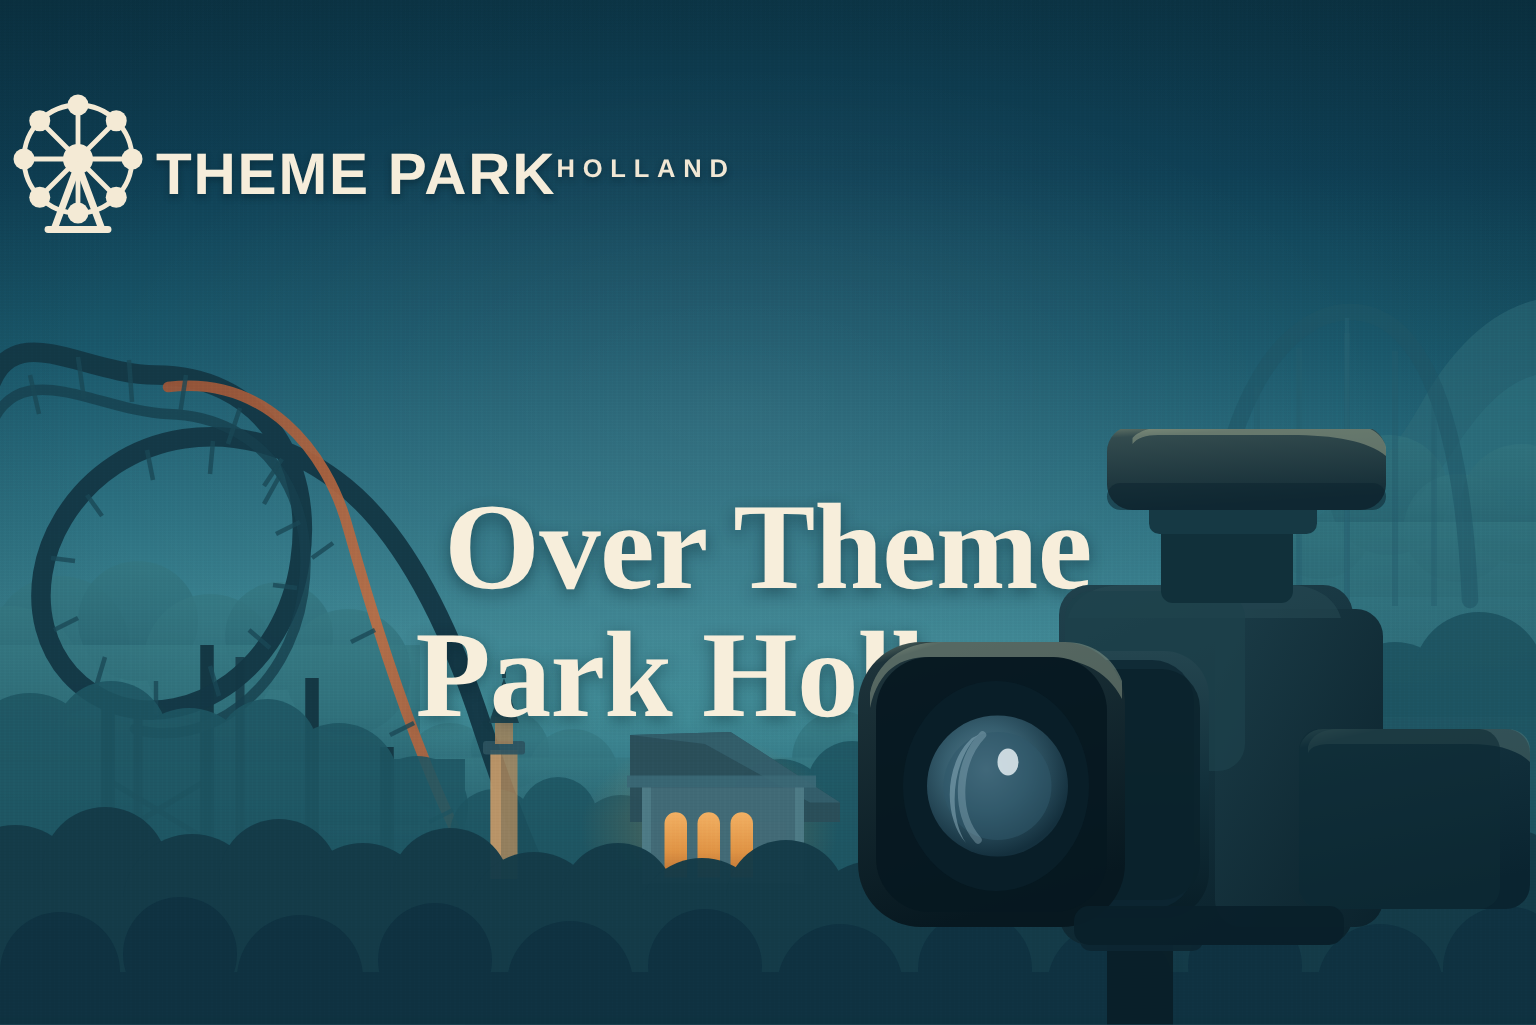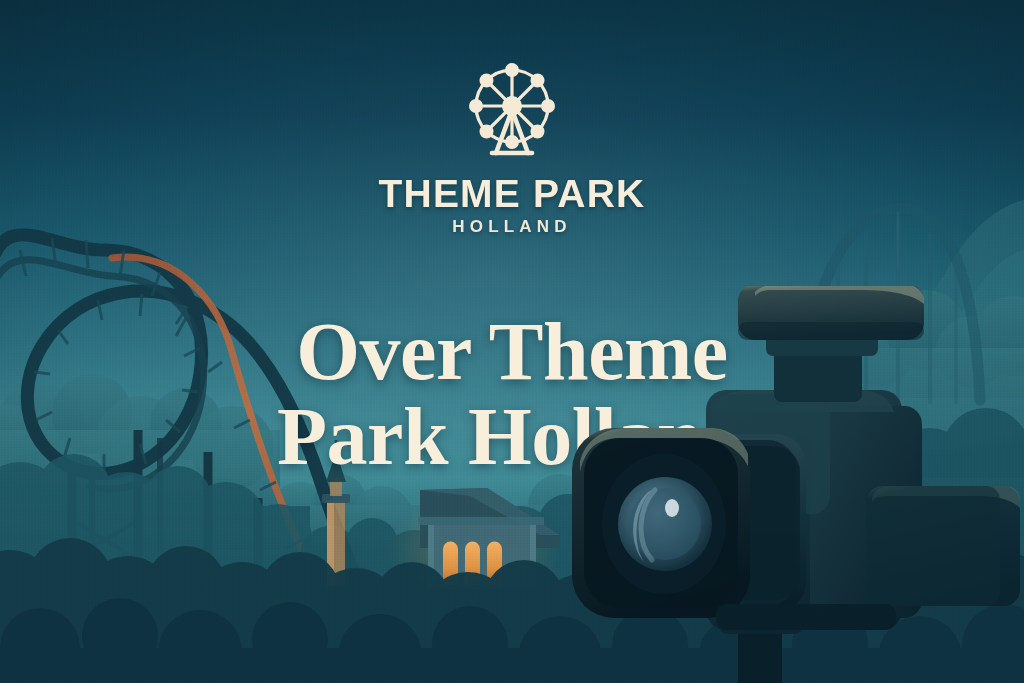--- a/index.html
+++ b/index.html
@@ -59,21 +59,21 @@
 
   .layer { position: absolute; inset: 0; }
   .layer svg { display: block; width: 100%; height: 100%; }
 
   
   .brand {
     position: absolute;
     left: 0; right: 0;
     top: 58px;
     display: flex;
-    flex-direction: column;
+    flex-direction: row;
     align-items: center;
     z-index: 40;
   }
   .logo-mark { width: 104px; height: 104px; }
   .brand-name {
     margin-top: 12px;
     font-family: "Liberation Sans", sans-serif;
     font-weight: 700;
     font-size: 39px;
     line-height: 1;
@@ -91,21 +91,21 @@
     letter-spacing: 5.2px;
     color: #f1e7d4;
     text-shadow: 0 2px 4px rgba(4,28,38,.40);
     white-space: nowrap;
   }
 
   
   .headline {
     position: absolute;
     left: 0; right: 0;
-    top: 258px;
+    top: 271px;
     text-align: center;
     z-index: 40;
     font-family: "Liberation Serif", serif;
     font-weight: 700;
     font-size: 82px;
     line-height: 0.96;
     color: #f7eedb;
     letter-spacing: -0.5px;
     text-shadow: 0 3px 10px rgba(4,26,36,.42);
   }

